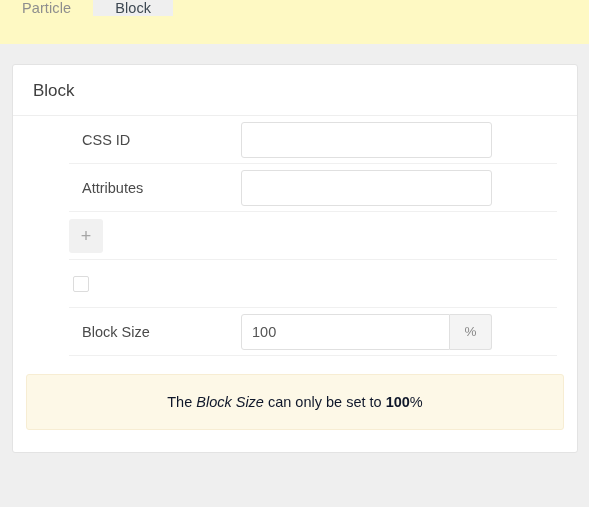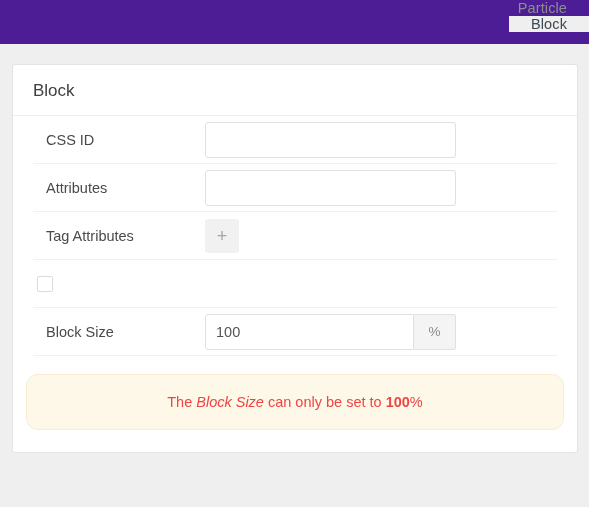--- a/index.html
+++ b/index.html
@@ -12,25 +12,24 @@
     background: #efefef;
     font-family: "Liberation Sans", sans-serif;
     font-size: 14px;
     color: #444;
     overflow: hidden;
   }
 
   
   .tabbar {
     height: 44px;
-    background: #4c1d95;
-    display: flex;
-    align-items: flex-end;
-    box-sizing: border-box;
-    flex-direction: column;
+    background: #fef9c3;
+    display: flex;
+    align-items: flex-start;
+    box-sizing: border-box;
   }
   .tab {
     display: flex;
     align-items: center;
     justify-content: center;
     padding: 0 22px;
     font-size: 14.5px;
     color: #8e8e8e;
     background: transparent;
     cursor: pointer;
@@ -57,20 +56,21 @@
   .card-title {
     font-size: 17px;
     color: #3f3f3f;
     padding: 16px 20px 14px 20px;
     border-bottom: 1px solid #eeeeee;
     box-sizing: border-box;
   }
   .card-body {
     padding: 0 20px 0 20px;
     box-sizing: border-box;
+    margin-left: 36px;
   }
 
   
   .row {
     display: flex;
     align-items: center;
     min-height: 48px;
     border-bottom: 1px solid #f0f0f0;
     box-sizing: border-box;
   }
@@ -166,22 +166,22 @@
   }
 
   
   .alert-wrap {
     padding: 18px 13px 22px 13px;
     box-sizing: border-box;
   }
   .alert {
     background: #fdf8e7;
     border: 1px solid #f7edd3;
-    border-radius: 12px;
-    color: #ef4444;
+    border-radius: 3px;
+    color: #0f172a;
     font-size: 14.5px;
     text-align: center;
     padding: 19px 10px;
     box-sizing: border-box;
   }
   .alert em { font-style: italic; }
   .alert strong { font-weight: bold; }
 </style>
 </head>
 <body>
@@ -210,21 +210,20 @@
 
 
     <div class="row">
       <div class="row-label">Attributes</div>
       <div class="row-field">
         <input class="text-input" type="text" value="" style="">
       </div>
     </div>
 
     <div class="row">
-      <div class="row-label">Tag Attributes</div>
       <div class="row-field">
         <button class="plus-btn">
           <span>+</span>
         </button>
       </div>
     </div>
 
     <div class="row">
       <div class="row-field">
         <div class="checkbox"></div>

